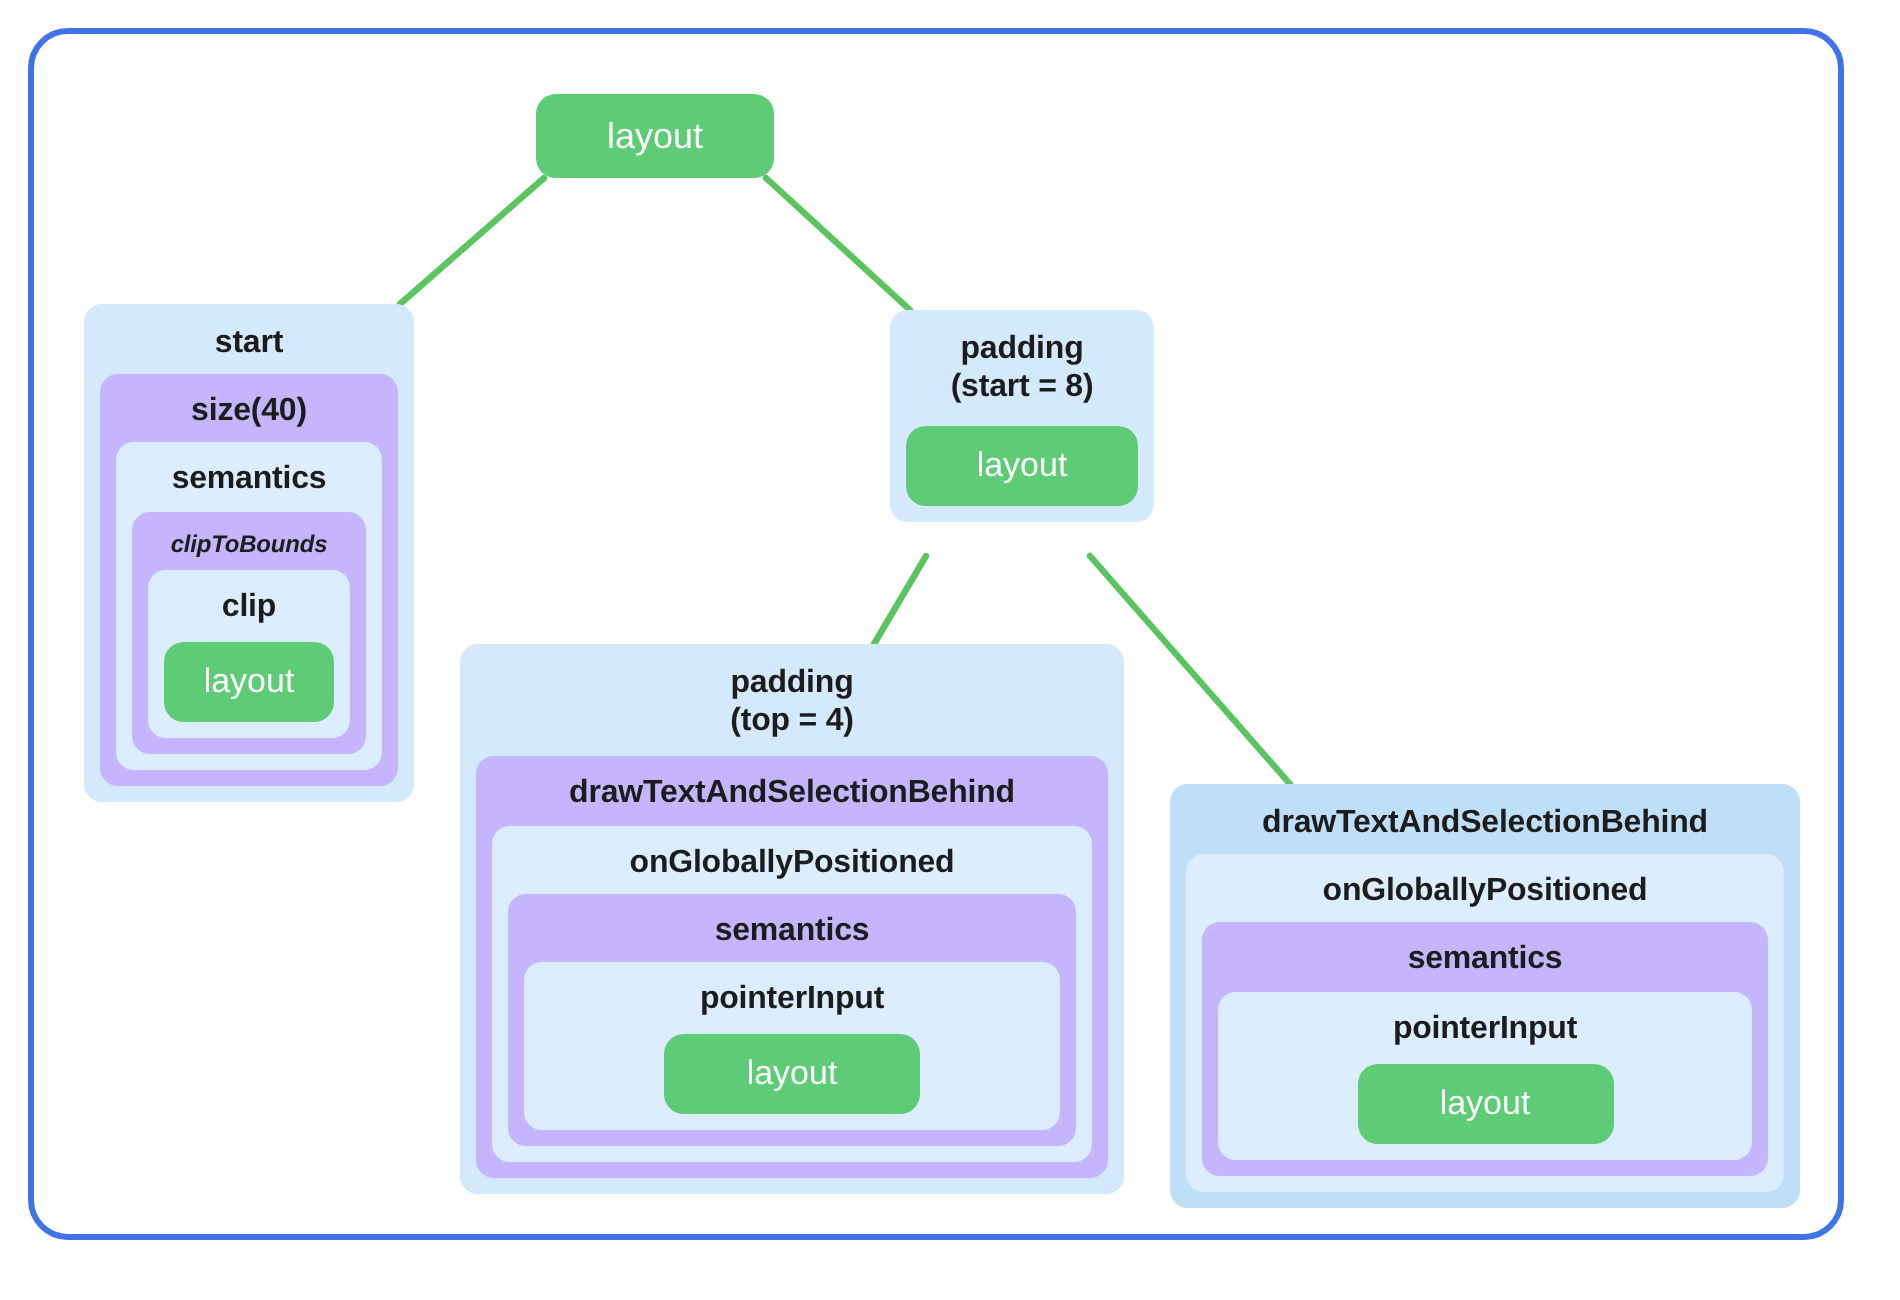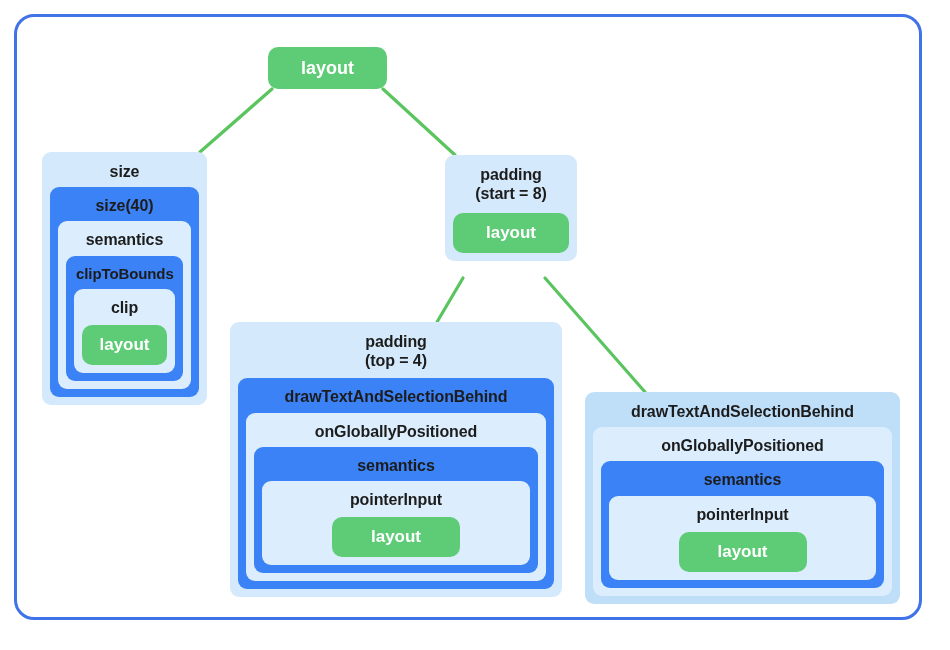--- a/index.html
+++ b/index.html
@@ -48,43 +48,43 @@
   .shellA { background: #d4e9fb; }
   .shellB { background: #bfdff8; }
 
   .nested {
     border-radius: 9px;
     padding: 6px 8px 8px 8px;
     text-align: center;
     box-sizing: border-box;
   }
   .lvlA { background: #dceefd; }
-  .lvlB { background: #3b82f6; }
+  .lvlB { background: #c4b5fd; }
 
   .label {
     color: #1c1c1c;
     font-size: 16px;
     font-weight: 700;
     line-height: 1.2;
     letter-spacing: -0.1px;
     padding: 3px 2px 6px 2px;
     white-space: nowrap;
   }
   .label.two-line {
     white-space: pre-line;
     padding-bottom: 8px;
   }
-  .label.small { font-size: 15px; }
+  .label.small { font-size: 12px; font-style: italic; }
 
   
   .pill {
     background: #5ecb76;
     color: #ffffff;
     font-size: 17px;
-    font-weight: 700;
+    font-weight: 400;
     border-radius: 10px;
     text-align: center;
     box-sizing: border-box;
     display: block;
   }
   .pill-root {
     position: absolute;
     left: 268px;
     top: 47px;
     width: 119px;
@@ -135,21 +135,21 @@
   <svg id="edges" viewBox="0 0 950 650">
     <line x1="272" y1="89" x2="200" y2="152" stroke="#5ac45f" stroke-width="3.2" stroke-linecap="round"></line>
     <line x1="383" y1="89" x2="455" y2="155" stroke="#5ac45f" stroke-width="3.2" stroke-linecap="round"></line>
     <line x1="463" y1="278" x2="437" y2="322" stroke="#5ac45f" stroke-width="3.2" stroke-linecap="round"></line>
     <line x1="545" y1="278" x2="645" y2="392" stroke="#5ac45f" stroke-width="3.2" stroke-linecap="round"></line>
   </svg>
 
   <div class="pill pill-root">layout</div>
 
   <div class="node shellA" id="node-clip">
-    <div class="label">size</div>
+    <div class="label">start</div>
     <div class="nested lvlB">
       <div class="label">size(40)</div>
       <div class="nested lvlA">
         <div class="label">semantics</div>
         <div class="nested lvlB">
           <div class="label small">clipToBounds</div>
           <div class="nested lvlA">
             <div class="label">clip</div>
             <div class="pill pill-inner">layout</div>
           </div>

